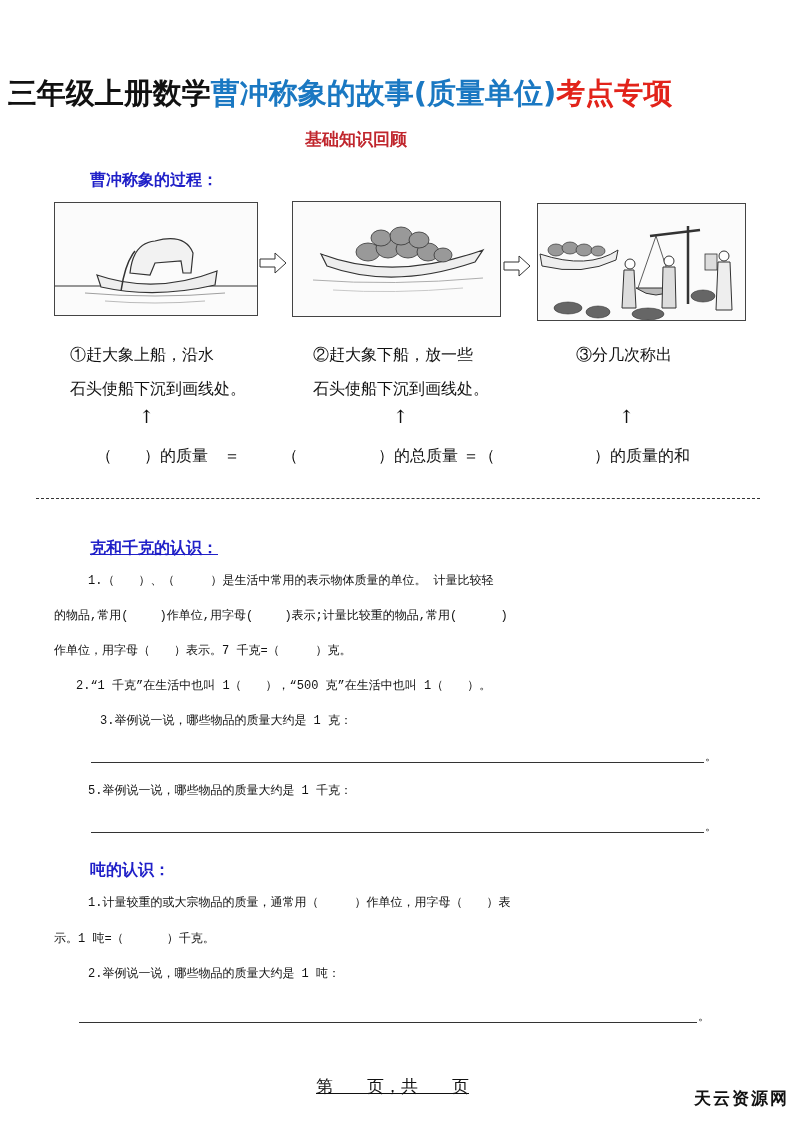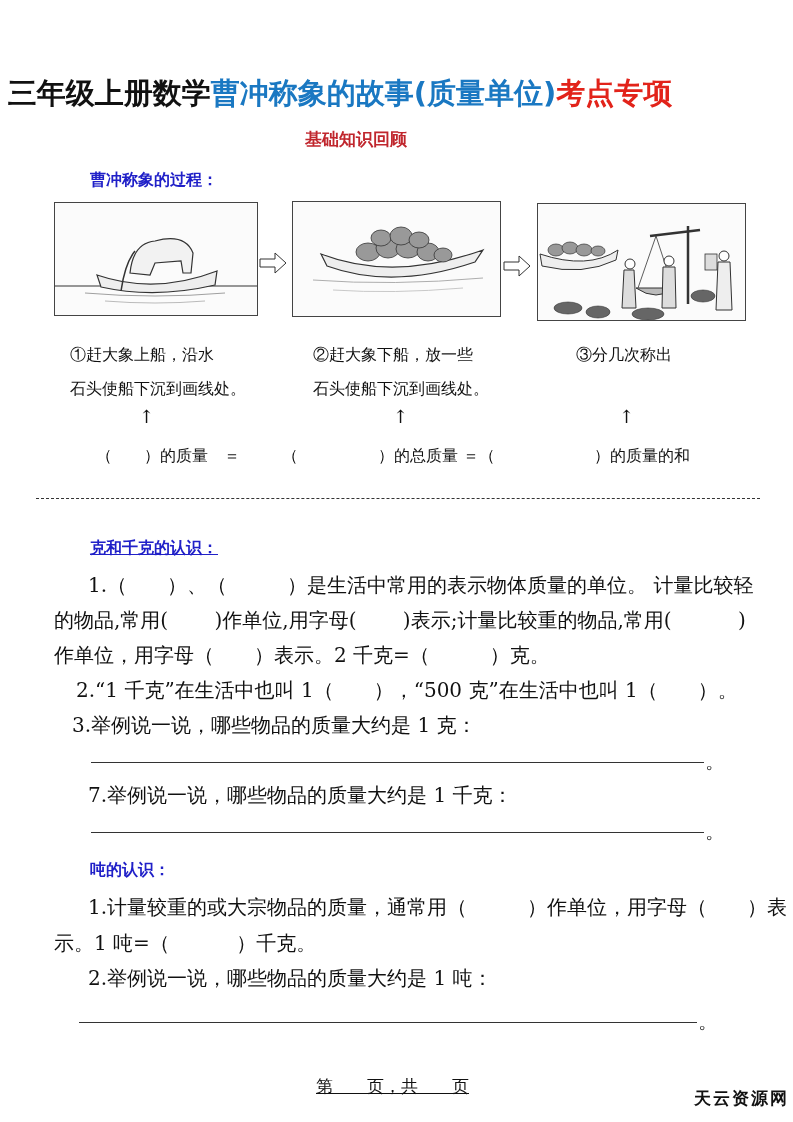--- a/index.html
+++ b/index.html
@@ -13,21 +13,21 @@
   .t-red { color:#e2231a; }
   .subtitle { left:0; width:712px; top:128px; text-align:center; color:#c0262d; font-weight:bold;
               font-size:17px; font-family:"DejaVu Serif", serif; }
   .sec { color:#2020c8; font-weight:bold; font-size:16px; font-family:"DejaVu Serif", serif; }
   .pic { border:1.5px solid #444; background:#fbfbfb; overflow:hidden; }
   .arrow { width:28px; height:22px; }
   .cap { font-size:16px; line-height:34px; white-space:nowrap; }
   .up { font-size:18px; }
   .eq { top:446px; font-size:16px; white-space:nowrap; }
   .dash { left:36px; width:724px; top:498px; border-top:1.5px dashed #333; height:0; }
-  .para { font-size:20px; white-space:nowrap; }
+  .para { font-size:12px; white-space:nowrap;font-family:Liberation Mono, monospace; }
   .line { border-bottom:1.5px solid #333; height:0; }
   .footer { font-family:"DejaVu Sans", sans-serif; font-size:17px;text-decoration:underline; }
   .brand { font-family:"DejaVu Sans", sans-serif; font-weight:bold; font-size:17px; letter-spacing:2px; }
 </style>
 </head>
 <body>
 
 <div class="abs title">
   <span class="t-black">三年级上册数学</span><span class="t-blue">曹冲称象的故事(质量单位)</span><span class="t-red">考点专项</span>
 </div>
@@ -116,26 +116,26 @@
 
 <div class="abs eq" style="left:96px;">（　　）的质量　＝</div>
 <div class="abs eq" style="left:282px;">（　　　　　）的总质量 ＝（</div>
 <div class="abs eq" style="left:530px;">　　　　）的质量的和</div>
 
 <div class="abs dash"></div>
 
 <div class="abs sec" style="left:90px; top:538px;text-decoration:underline;">克和千克的认识：</div>
 <div class="abs para" style="left:88px; top:572px;">1.（　　）、（　　　）是生活中常用的表示物体质量的单位。 计量比较轻</div>
 <div class="abs para" style="left:54px; top:607px;">的物品,常用(　　 )作单位,用字母(　　 )表示;计量比较重的物品,常用(　　　 )</div>
-<div class="abs para" style="left:54px; top:642px;">作单位，用字母（　　）表示。2 千克=（　　　）克。</div>
+<div class="abs para" style="left:54px; top:642px;">作单位，用字母（　　）表示。7 千克=（　　　）克。</div>
 <div class="abs para" style="left:76px; top:677px;">2.“1 千克”在生活中也叫 1（　　），“500 克”在生活中也叫 1（　　）。</div>
-<div class="abs para" style="left:72px; top:712px;">3.举例说一说，哪些物品的质量大约是 1 克：</div>
+<div class="abs para" style="left:100px; top:712px;">3.举例说一说，哪些物品的质量大约是 1 克：</div>
 <div class="abs line" style="left:91px; top:762px; width:613px;"></div>
 <div class="abs para" style="left:705px; top:748px;">。</div>
-<div class="abs para" style="left:88px; top:782px;">7.举例说一说，哪些物品的质量大约是 1 千克：</div>
+<div class="abs para" style="left:88px; top:782px;">5.举例说一说，哪些物品的质量大约是 1 千克：</div>
 <div class="abs line" style="left:91px; top:832px; width:613px;"></div>
 <div class="abs para" style="left:705px; top:818px;">。</div>
 
 <div class="abs sec" style="left:90px; top:860px;">吨的认识：</div>
 <div class="abs para" style="left:88px; top:894px;">1.计量较重的或大宗物品的质量，通常用（　　　）作单位，用字母（　　）表</div>
 <div class="abs para" style="left:54px; top:930px;">示。1 吨=（　　　 ）千克。</div>
 <div class="abs para" style="left:88px; top:965px;">2.举例说一说，哪些物品的质量大约是 1 吨：</div>
 <div class="abs line" style="left:79px; top:1022px; width:618px;"></div>
 <div class="abs para" style="left:698px; top:1008px;">。</div>
 

